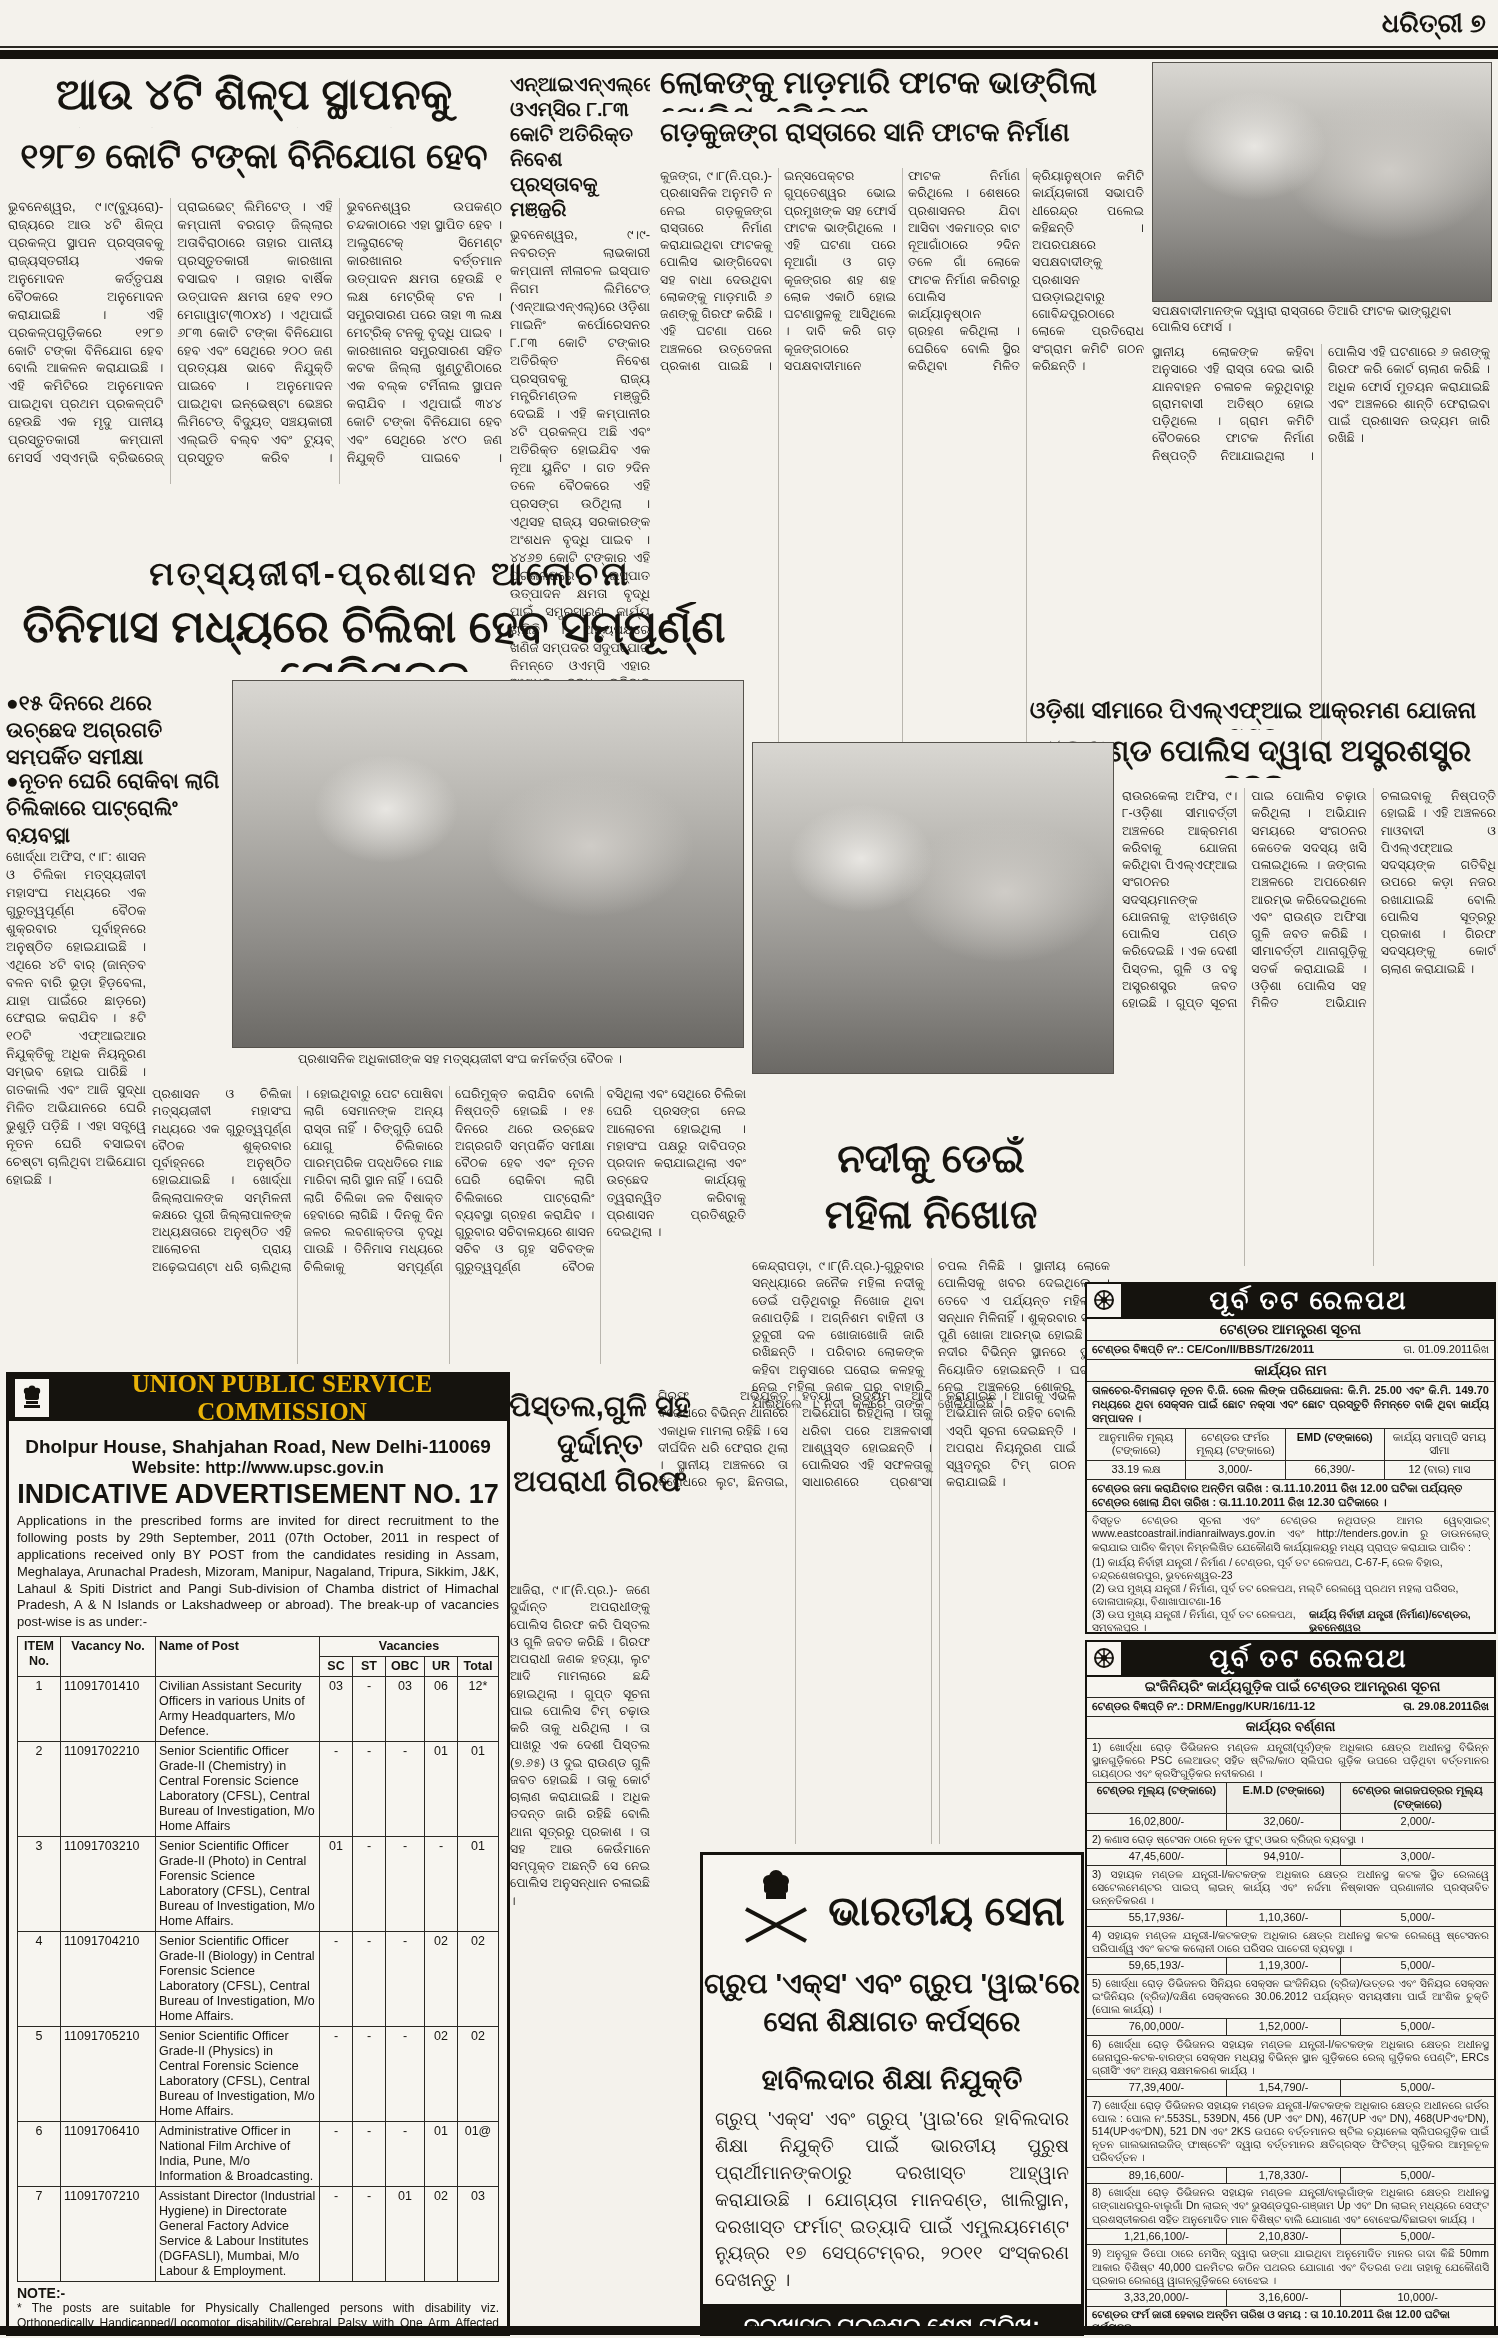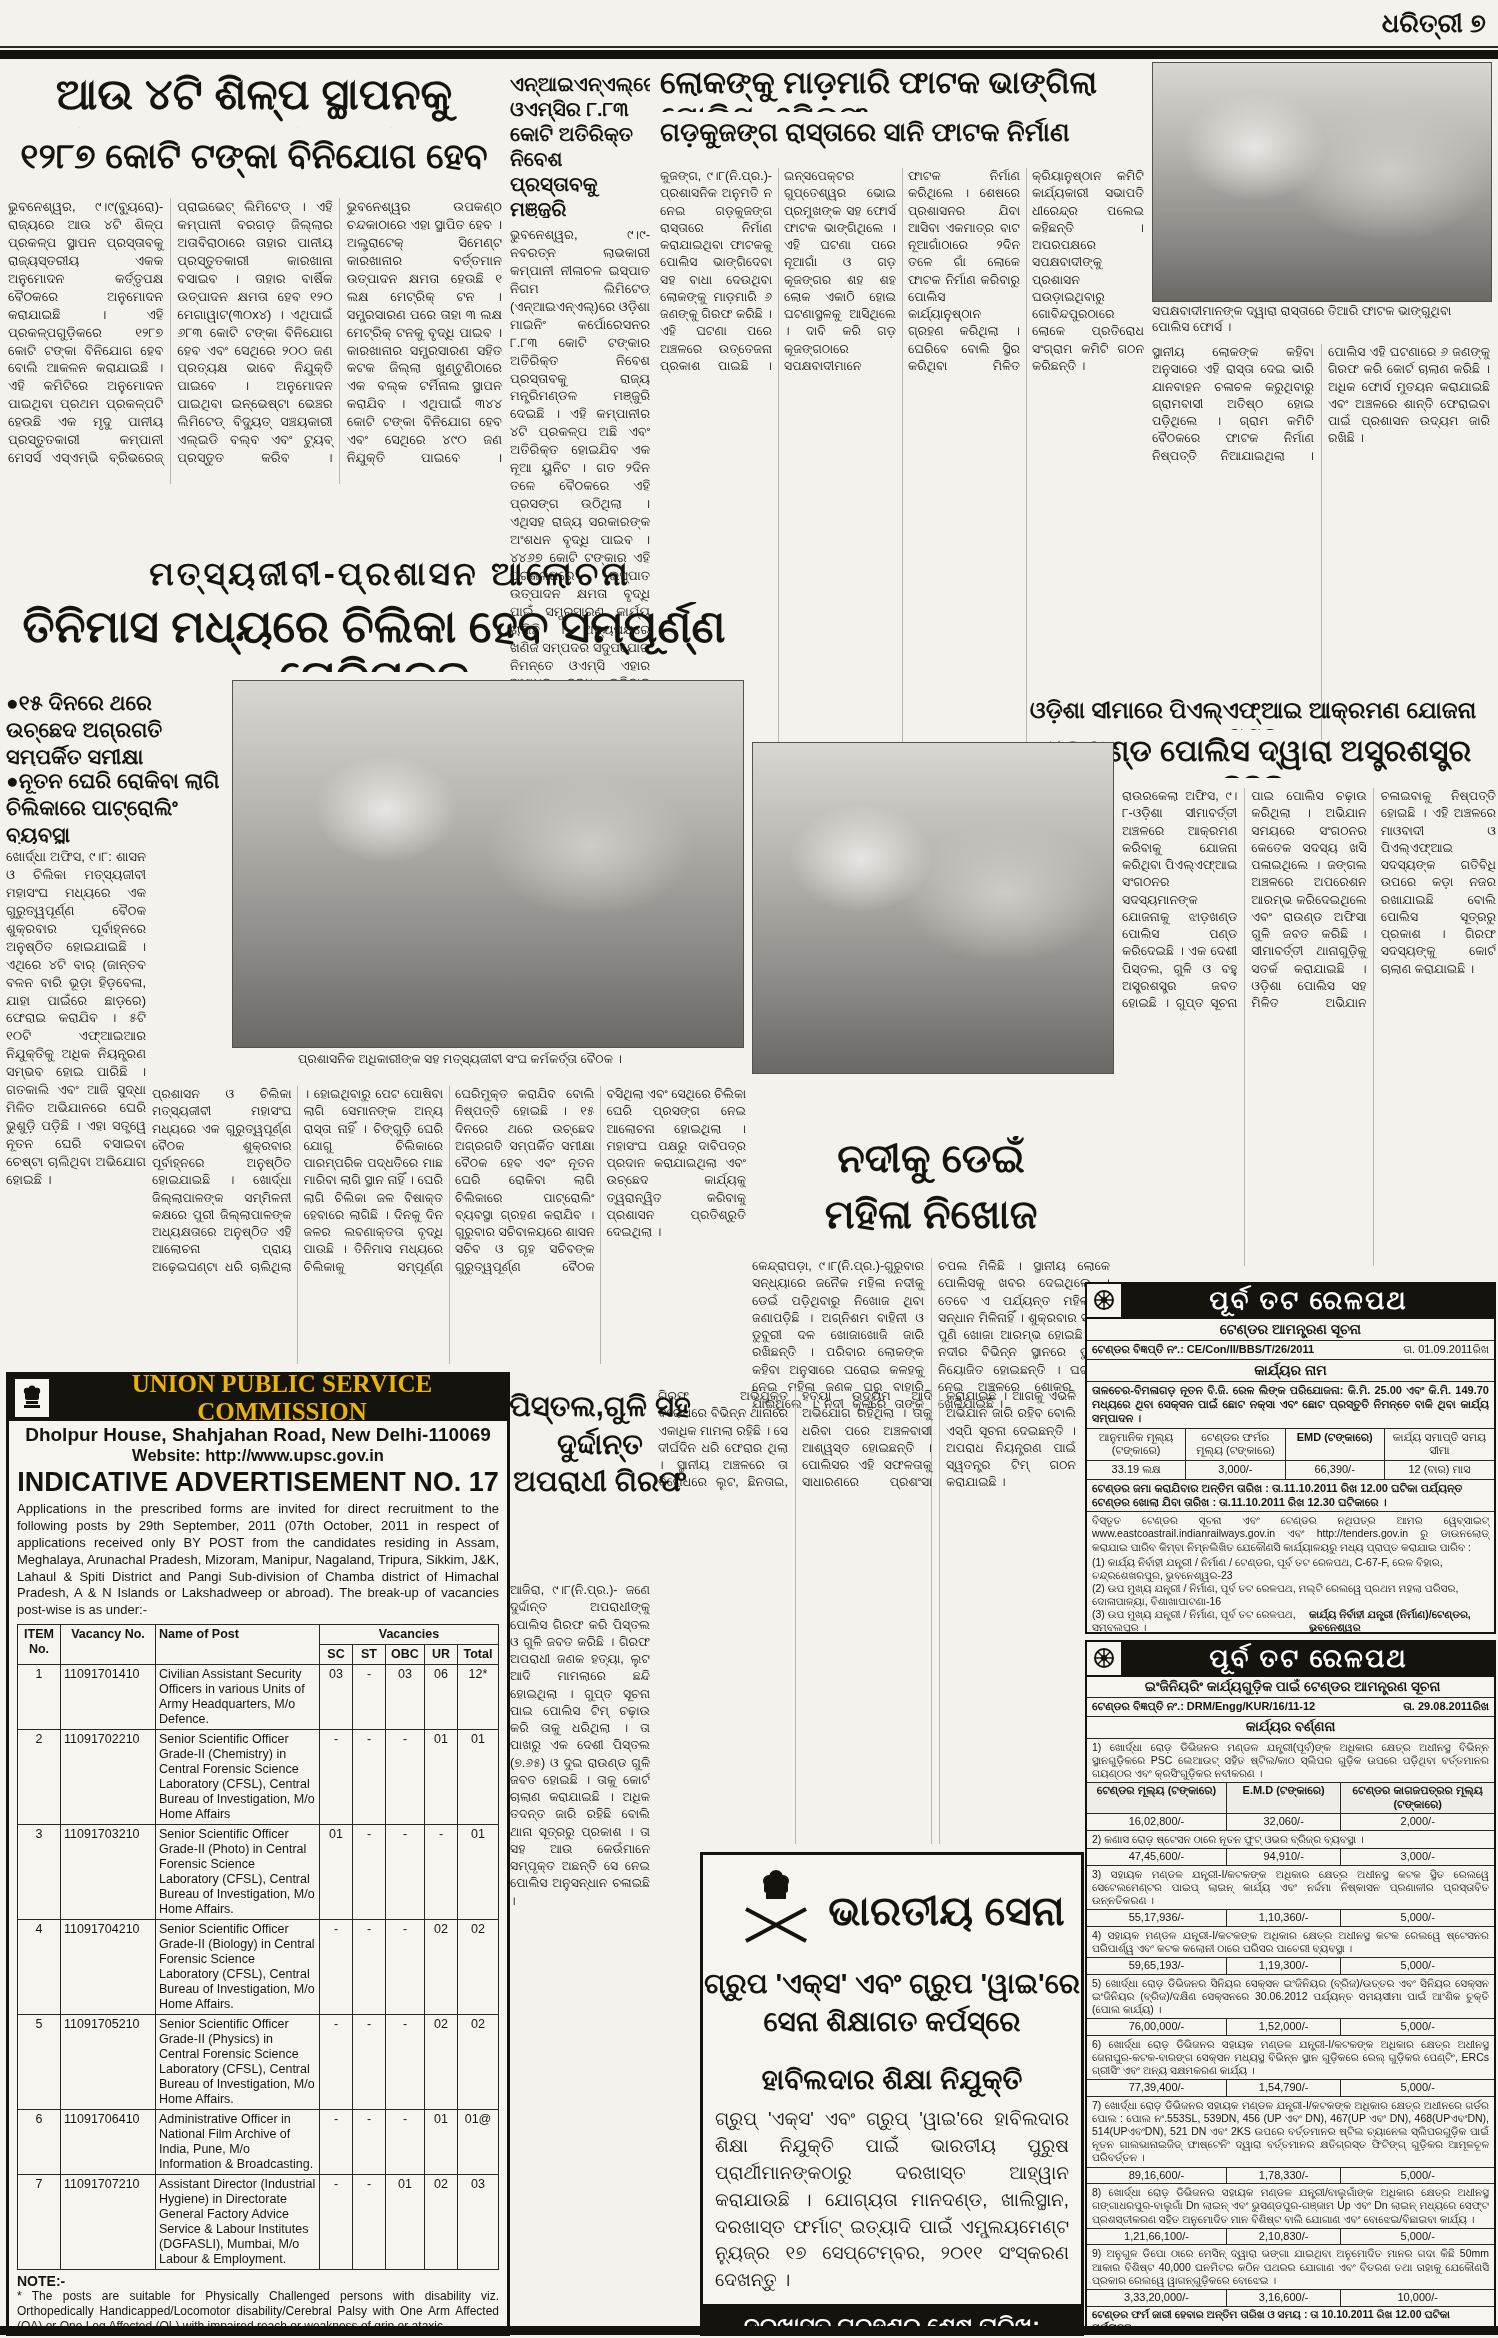--- a/index.html
+++ b/index.html
@@ -103,21 +103,21 @@
               <rect x="6" y="18" width="12" height="3"></rect>
               <circle cx="7" cy="8" r="3.2"></circle>
               <circle cx="17" cy="8" r="3.2"></circle>
               <circle cx="12" cy="6" r="3.6"></circle>
               <rect x="5" y="9" width="14" height="8" rx="2"></rect>
             </g>
           </svg>
       </div>
       <div style="flex:1;text-align:center;font-weight:bold;font-size:25px;font-family:'Liberation Serif',serif;">UNION PUBLIC SERVICE COMMISSION</div>
     </div>
-    <div class="c b" style="font-size:19px;padding-top:3px;">Dholpur House, Shahjahan Road, New Delhi-110069</div>
+    <div class="c b" style="font-size:19px;padding-top:15px;">Dholpur House, Shahjahan Road, New Delhi-110069</div>
     <div class="c b" style="font-size:16.5px;">Website: http://www.upsc.gov.in</div>
     <div class="c b" style="font-size:27px;padding:2px 0 3px;">INDICATIVE ADVERTISEMENT NO. 17</div>
     <div class="j" style="font-size:13px;line-height:1.3;padding:0 8px 5px;">Applications in the prescribed forms are invited for direct recruitment to the following posts by 29th September, 2011 (07th October, 2011 in respect of applications received only BY POST from the candidates residing in Assam, Meghalaya, Arunachal Pradesh, Mizoram, Manipur, Nagaland, Tripura, Sikkim, J&amp;K, Lahaul &amp; Spiti District and Pangi Sub-division of Chamba district of Himachal Pradesh, A &amp; N Islands or Lakshadweep or abroad). The break-up of vacancies post-wise is as under:-</div>
     <div style="padding:0 8px;">
       <table>
         <thead>
           <tr>
             <th rowspan="2" style="width:36px;">ITEM No.</th>
             <th rowspan="2" style="width:88px;">Vacancy No.</th>
             <th rowspan="2" style="text-align:left;">Name of Post</th>

